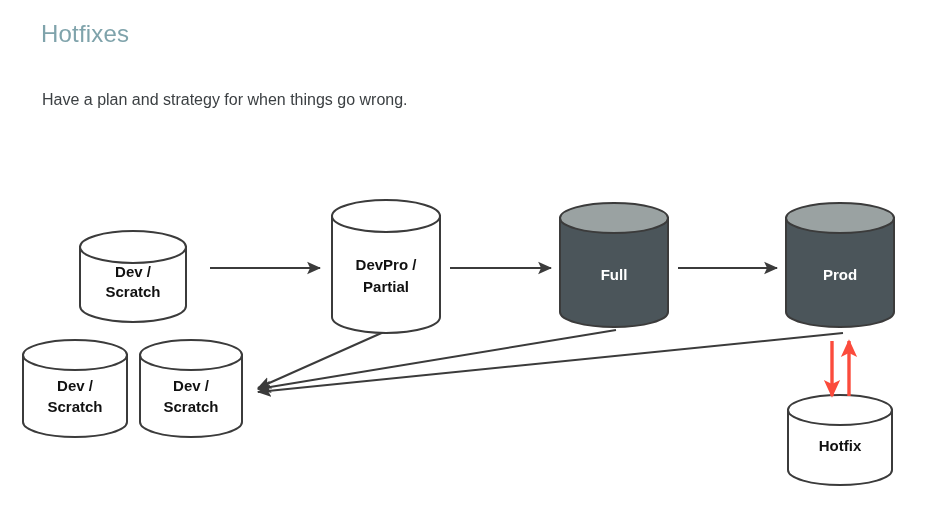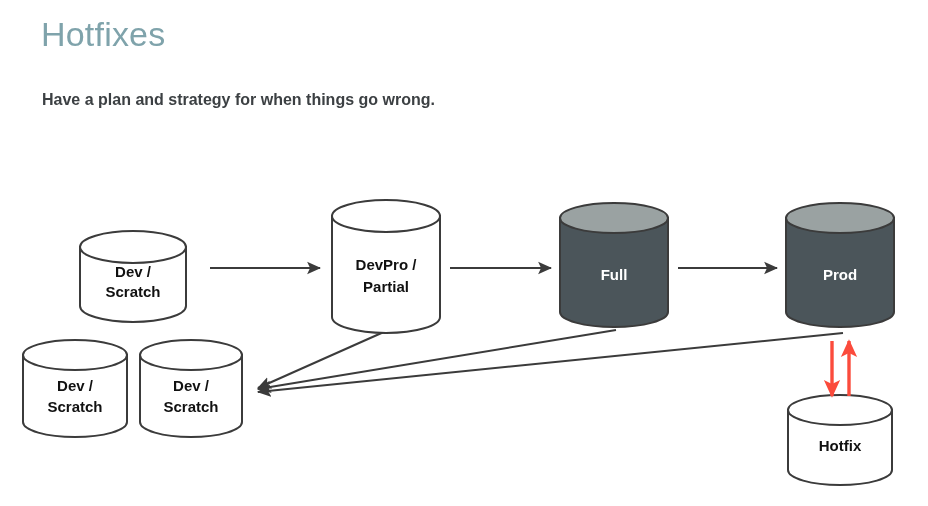--- a/index.html
+++ b/index.html
@@ -18,33 +18,33 @@
     position: absolute;
     inset: 0;
     width: 928px;
     height: 506px;
     background: #ffffff;
   }
   #page-title {
     position: absolute;
     left: 41px;
     top: 12px;
-    font-size: 34px;
+    font-size: 24px;
     font-weight: 400;
     color: #7fa3ab;
     letter-spacing: 0.2px;
     line-height: 44px;
     white-space: nowrap;
   }
   #page-subtitle {
     position: absolute;
     left: 42px;
     top: 88px;
     font-size: 16px;
-    font-weight: 700;
+    font-weight: 400;
     color: #3c4043;
     line-height: 24px;
     white-space: nowrap;
   }
   #diagram {
     position: absolute;
     left: 0;
     top: 0;
     width: 928px;
     height: 506px;

